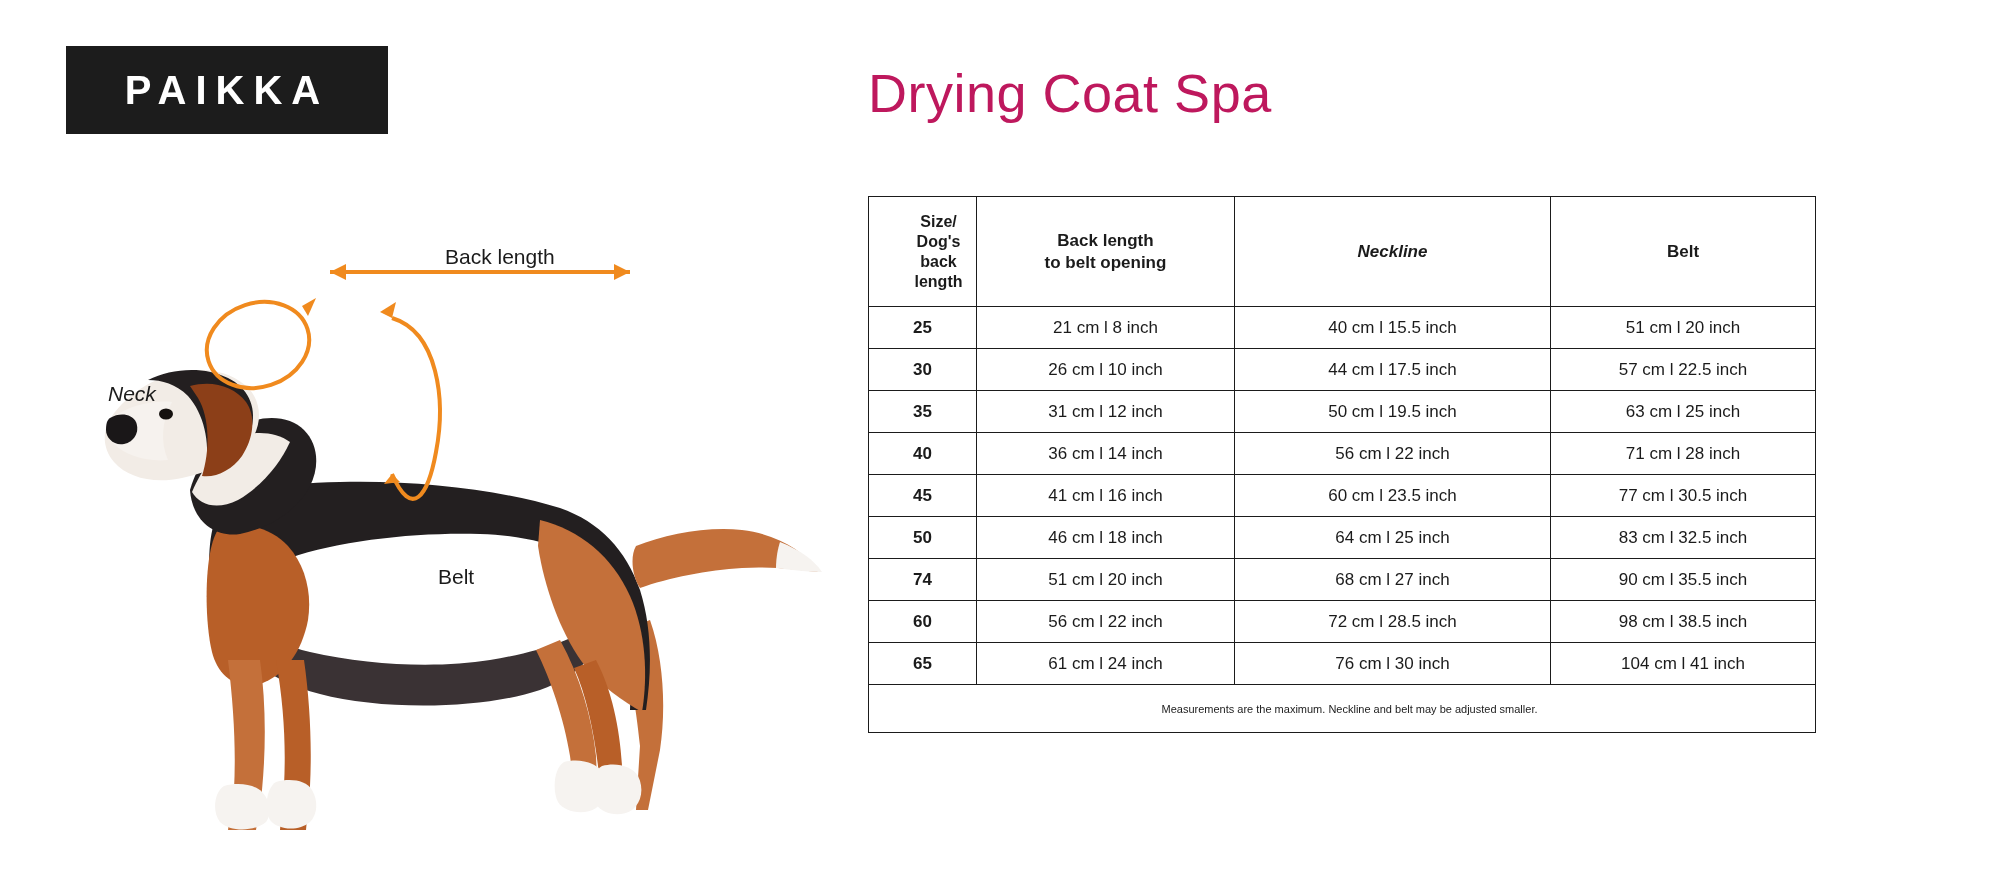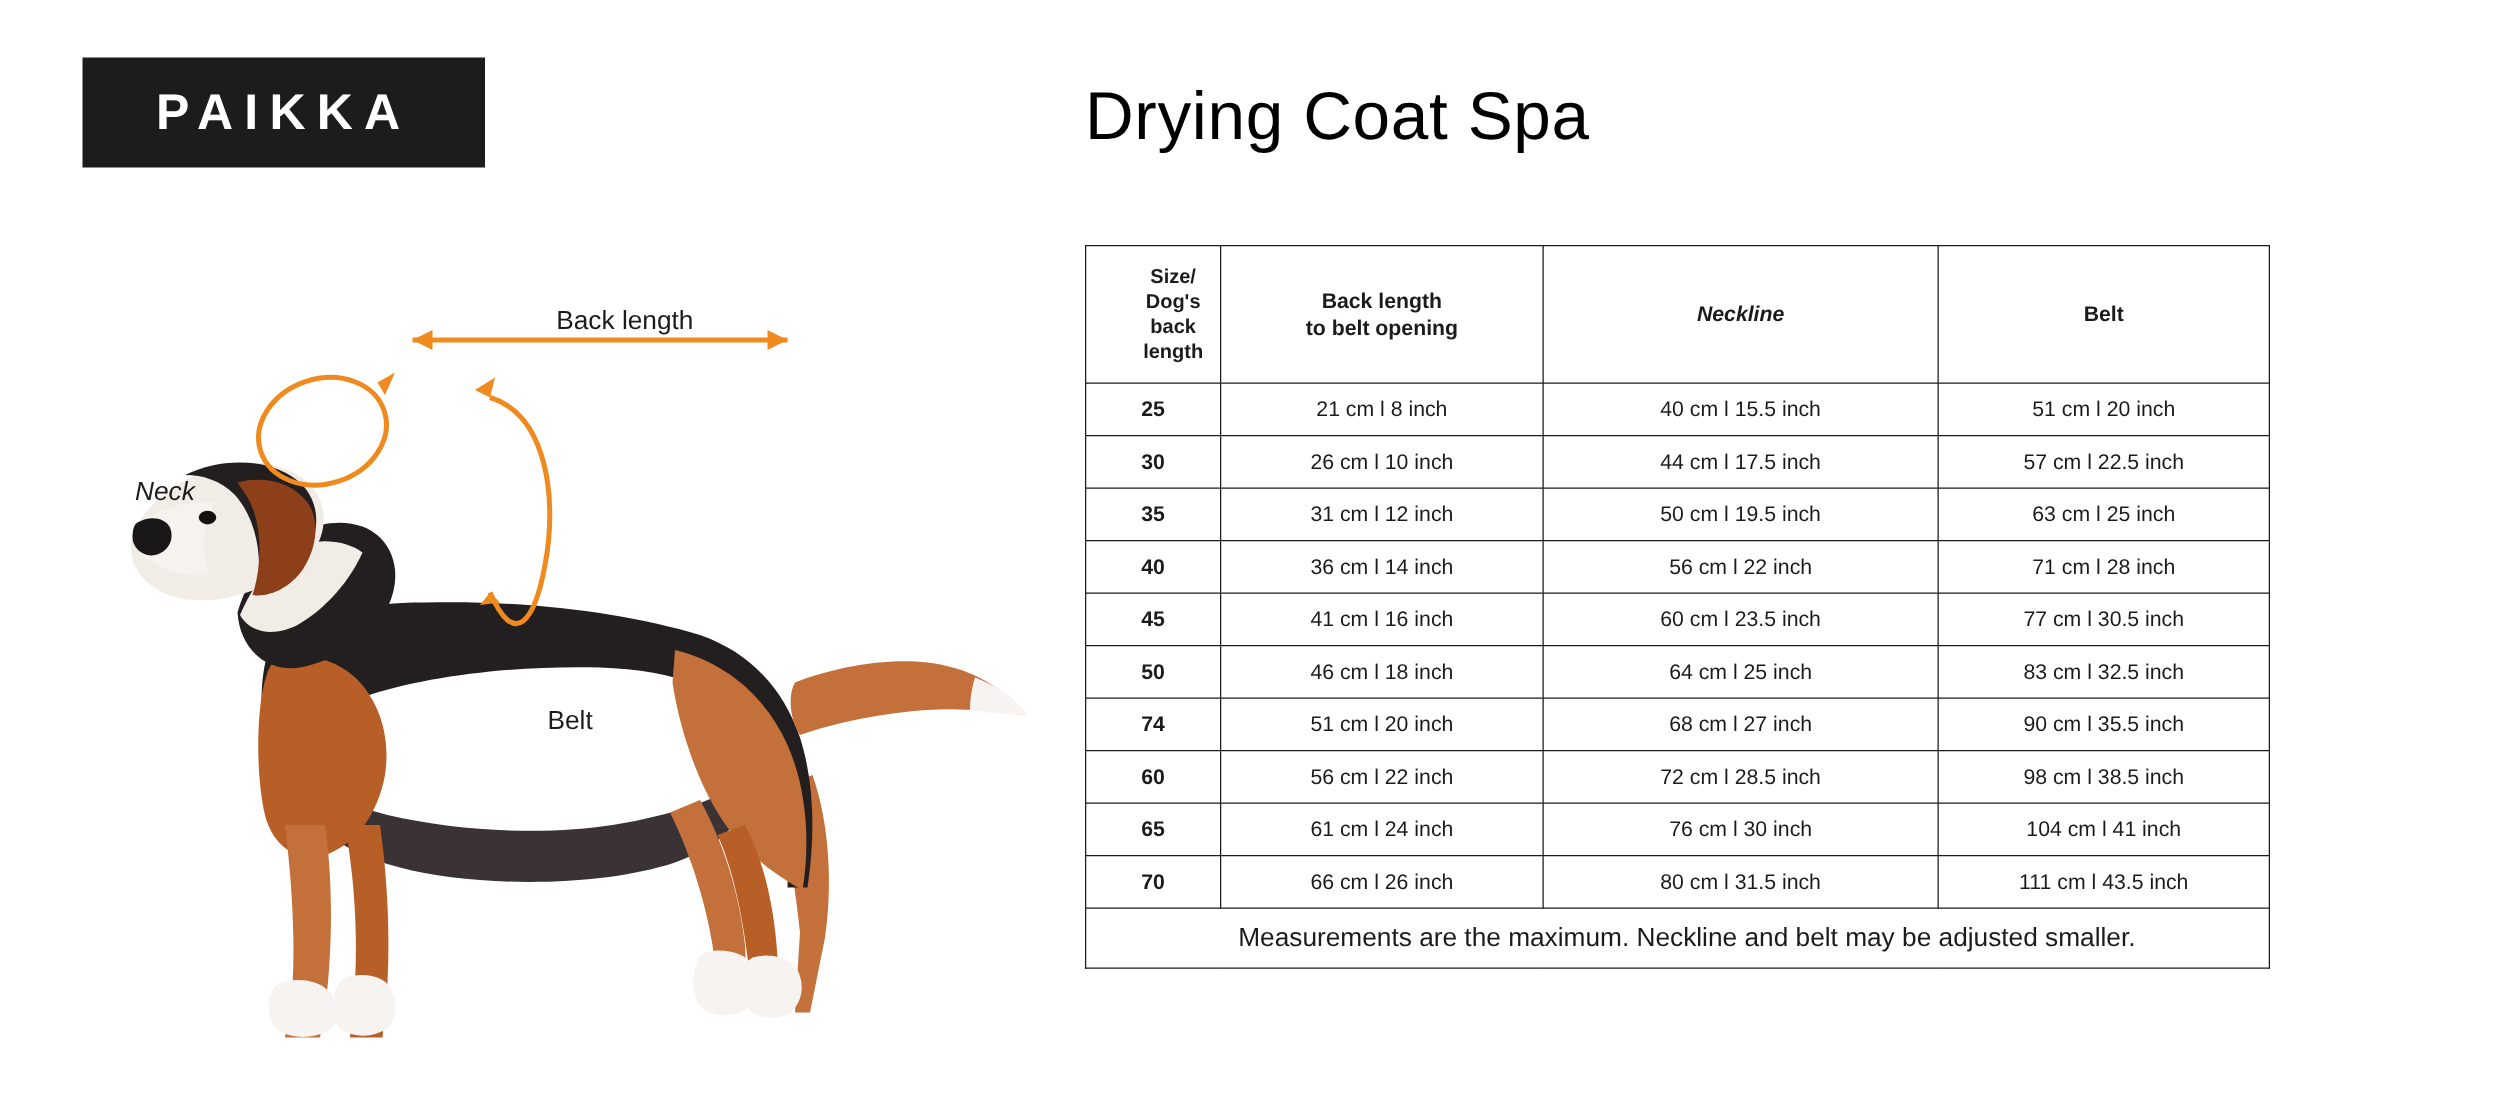--- a/index.html
+++ b/index.html
@@ -36,21 +36,21 @@
     font-family: "Liberation Sans", sans-serif;
   }
 
   
   .page-title {
     position: absolute;
     left: 868px;
     top: 62px;
     font-size: 54px;
     font-weight: normal;
-    color: #000000;
+    color: #be185d;
     letter-spacing: 0.5px;
     font-family: "Liberation Sans", sans-serif;
   }
 
   
   .illustration {
     position: absolute;
     left: 40px;
     top: 190px;
     width: 810px;
@@ -99,21 +99,21 @@
   table.size-table thead th.col-size { width: 108px; font-size: 16px; padding-left: 36px; }
   table.size-table thead th.col-back { width: 258px; }
   table.size-table thead th.col-neck { width: 316px; font-style: italic; }
   table.size-table thead th.col-belt { width: 265px; }
 
   table.size-table tbody td { height: 42px; }
   table.size-table tbody td.size-cell { font-weight: bold; }
 
   table.size-table tfoot td {
     height: 48px;
-    font-size: 21px;
+    font-size: 11px;
     padding-left: 19px;
   }
   .nowrap { white-space: nowrap; margin-left: 17px; }
 </style>
 </head>
 <body>
 
 <div class="logo-box">
   <span class="logo-text">PAIKKA</span>
 </div>
@@ -273,26 +273,20 @@
           <td class="nowrap">56 cm l 22 inch</td>
           <td class="nowrap">72 cm l 28.5 inch</td>
           <td class="nowrap">98 cm l 38.5 inch</td>
         </tr>
         <tr>
           <td class="size-cell">65</td>
           <td class="nowrap">61 cm l 24 inch</td>
           <td class="nowrap">76 cm l 30 inch</td>
           <td class="nowrap">104 cm l 41 inch</td>
         </tr>
-        <tr>
-          <td class="size-cell">70</td>
-          <td class="nowrap">66 cm l 26 inch</td>
-          <td class="nowrap">80 cm l 31.5 inch</td>
-          <td class="nowrap">111 cm l 43.5 inch</td>
-        </tr>
       </tbody>
     <tfoot>
       <tr>
         <td colspan="4">Measurements are the maximum. Neckline and belt may be adjusted smaller.</td>
       </tr>
     </tfoot>
   </table>
 </div>
 
 </body></html>

